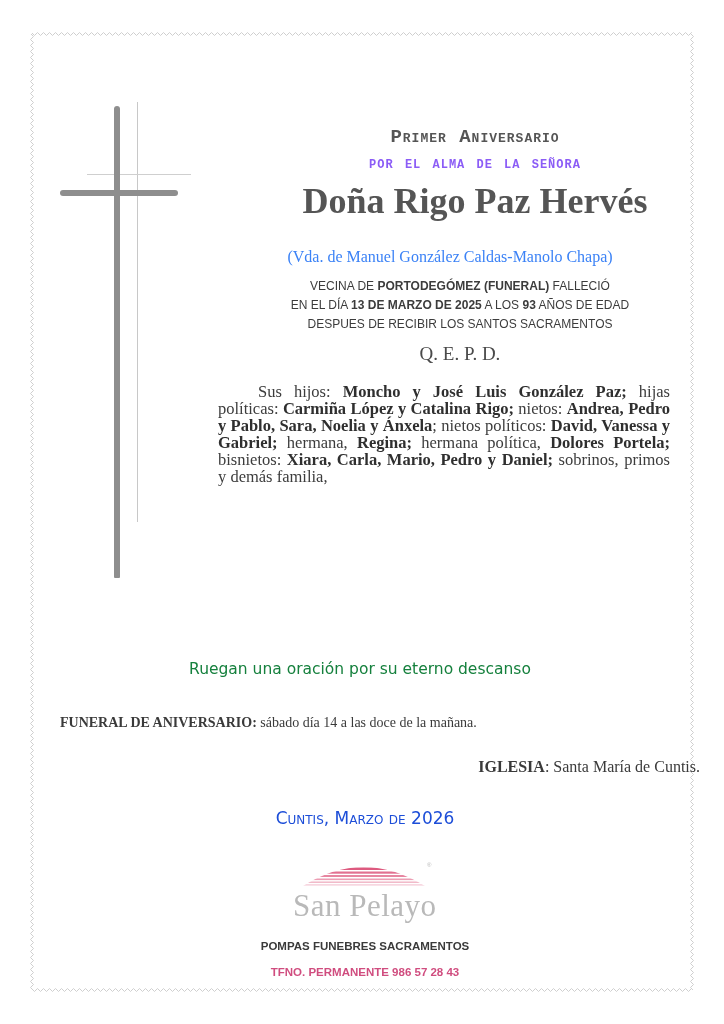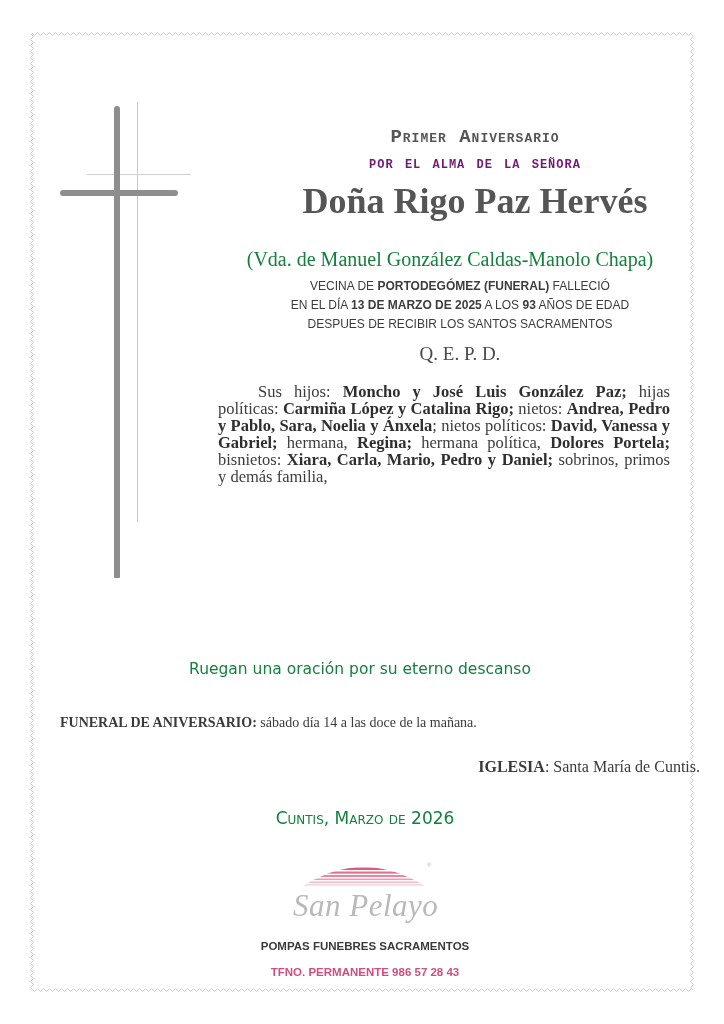--- a/index.html
+++ b/index.html
@@ -6,35 +6,35 @@
   body { width: 724px; height: 1024px; position: relative; overflow: hidden; font-family: "Liberation Serif", serif; color: #3a3a3a; }
   .frame { position: absolute; left: 30px; top: 32px; width: 664px; height: 960px; box-sizing: border-box; }
   .frame svg { position: absolute; left: 0; top: 0; }
   .abs { position: absolute; }
   .center { text-align: center; }
   .cross-v { position: absolute; left: 114px; top: 106px; width: 6px; height: 472px; background: #8e8e8e; border-radius: 3px 3px 1px 1px; }
   .cross-h { position: absolute; left: 60px; top: 190px; width: 118px; height: 6px; background: #8e8e8e; border-radius: 3px; }
   .thin-v { position: absolute; left: 137px; top: 102px; width: 1px; height: 420px; background: #c8c8c8; }
   .thin-h { position: absolute; left: 87px; top: 174px; width: 104px; height: 1px; background: #cfcfcf; }
   .title1 { left: 250px; width: 450px; top: 126px; font-family: "Liberation Mono", monospace; font-weight: bold; font-size: 19px; color: #555; font-variant: small-caps; letter-spacing: 1px; }
-  .title2 { left: 250px; width: 450px; top: 154px; font-family: "Liberation Mono", monospace; font-weight: bold; font-size: 17px; color: #701a75; font-variant: small-caps; letter-spacing: 1px; text-transform: lowercase; }
+  .title2 { left: 250px; width: 450px; top: 154px; font-family: "Liberation Mono", monospace; font-weight: bold; font-size: 17px; color: #8b5cf6; font-variant: small-caps; letter-spacing: 1px; text-transform: lowercase; }
   .name { left: 230px; width: 490px; top: 180px; font-family: "Liberation Serif", serif; font-weight: bold; font-size: 36px; color: #555; }
-  .widow { left: 210px; width: 480px; top: 248px; font-size: 20px; color: #15803d; }
+  .widow { left: 210px; width: 480px; top: 248px; font-size: 16px; color: #3b82f6; }
   .info { left: 230px; width: 460px; font-family: "Liberation Sans", sans-serif; font-size: 12px; color: #3c3c3c; }
   .info b { font-weight: bold; }
   .qepd { left: 250px; width: 420px; top: 343px; font-size: 19px; color: #4a4a4a; }
   .family { left: 218px; width: 452px; top: 383px; font-size: 16.5px; line-height: 17px; text-align: justify; color: #3c3c3c; }
   .family b { color: #2f2f2f; }
   .family .indent { display: inline-block; width: 40px; }
   .ruegan { left: 40px; width: 640px; top: 660px; font-family: "DejaVu Sans", sans-serif; font-size: 15.5px; color: #15803d; }
   .funeral { left: 60px; width: 640px; top: 715px; font-size: 14px; color: #3a3a3a; }
   .iglesia { left: 60px; width: 640px; top: 758px; font-size: 16px; color: #3a3a3a; text-align: right; }
-  .cuntis { left: 230px; width: 270px; top: 808px; font-family: "DejaVu Sans", sans-serif; font-size: 17px; font-variant: small-caps; color: #15803d; }
+  .cuntis { left: 230px; width: 270px; top: 808px; font-family: "DejaVu Sans", sans-serif; font-size: 17px; font-variant: small-caps; color: #1d4ed8; }
   .logo { left: 285px; top: 852px; width: 160px; height: 90px; }
-  .logo-text { position: absolute; left: 8px; top: 36px; font-family: "Liberation Serif", serif; font-style: italic; font-size: 31px; color: #b9b9b9; letter-spacing: 0.5px; }
+  .logo-text { position: absolute; left: 8px; top: 36px; font-family: "Liberation Serif", serif; font-size: 31px; color: #b9b9b9; letter-spacing: 0.5px; }
   .logo-r { position: absolute; left: 142px; top: 10px; font-family: "Liberation Sans", sans-serif; font-size: 6px; color: #b8b8b8; }
   .pompas { left: 230px; width: 270px; top: 940px; font-family: "Liberation Sans", sans-serif; font-weight: bold; font-size: 11.5px; color: #3a3a3a; }
   .tfno { left: 230px; width: 270px; top: 966px; font-family: "Liberation Sans", sans-serif; font-weight: bold; font-size: 11.5px; color: #d04d7f; }
 </style>
 </head>
 <body>
 
 <div class="frame">
   <svg width="664" height="960" viewBox="0 0 664 960" xmlns="http://www.w3.org/2000/svg">
     <defs>

